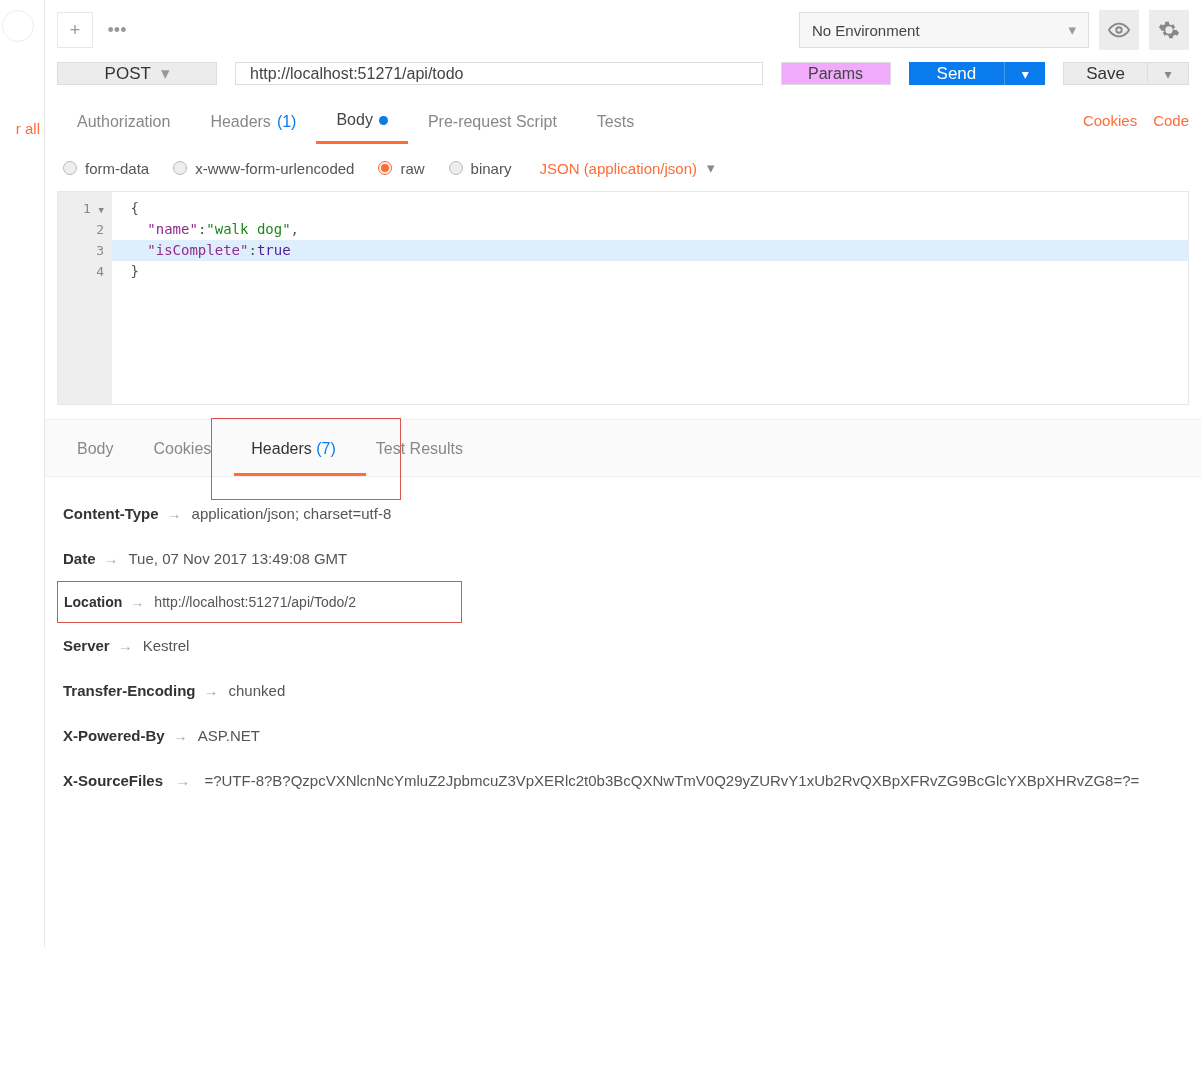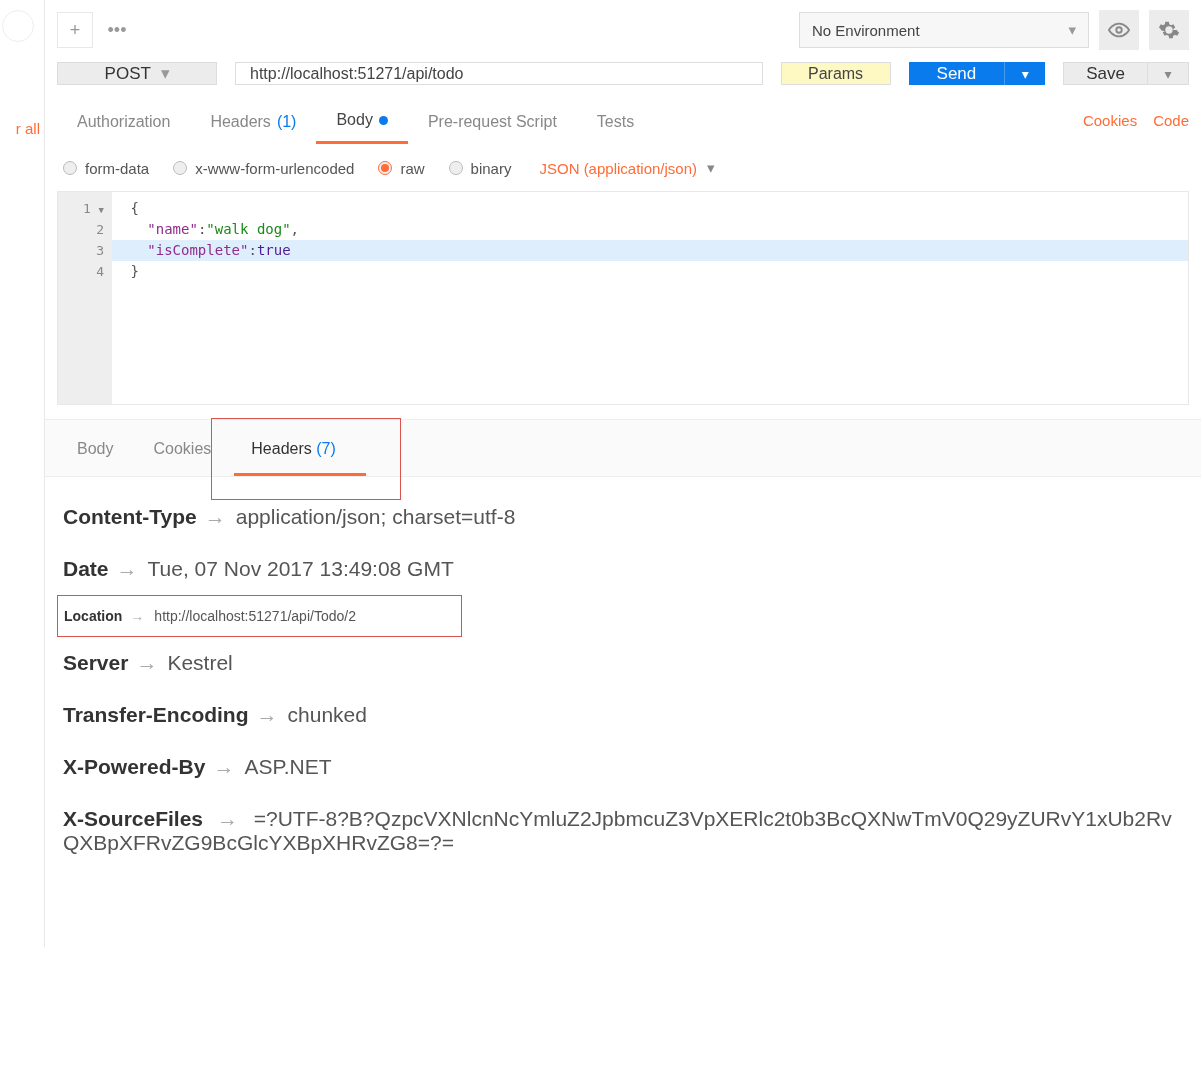--- a/index.html
+++ b/index.html
@@ -95,21 +95,21 @@
     .url-box {
       flex: 1;
       border: 1px solid #ddd;
       padding: 0 14px;
       display: flex; align-items: center;
       font-size: 16px; color: #444;
     }
     .params-btn {
       width: 110px;
       border: 1px solid #ddd;
-      background: #fef9c3;
+      background: #f0abfc;
       display: flex; align-items: center; justify-content: center;
       font-size: 16px; color: #444;
     }
     .send-group { display: flex; }
     .send-btn {
       background: #097bed; color: #fff;
       padding: 0 28px; font-size: 17px;
       display: flex; align-items: center;
       border-right: 1px solid rgba(255,255,255,0.25);
     }
@@ -216,21 +216,21 @@
       margin-left: auto; display: flex; gap: 22px;
       color: #888; font-size: 15px;
     }
     .resp-meta .val { color: #097bed; }
     .headers-list {
       padding: 14px 12px 40px 12px;
     }
     .hdr-row {
       display: flex; align-items: flex-start;
       padding: 14px 6px 14px 6px;
-      font-size: 21px;
+      font-size: 15px;
       flex-wrap: wrap;
     }
     .hdr-name { font-weight: 600; color: #333; margin-right: 6px; white-space: nowrap; }
     .hdr-arrow { color: #aaa; margin: 0 10px 0 2px; }
     .hdr-val { color: #555; word-break: break-all; }
     .loc-box {
       border: 1px solid #d9534f;
       padding: 12px 6px;
       margin: 0 0 0 0;
       display: flex;
@@ -355,20 +355,21 @@
     </div>
 
     <div class="response-section">
       <div class="resp-tabs">
         <div class="resp-tab-item">Body</div>
         <div class="resp-tab-item">Cookies</div>
         <div class="resp-tab-item active">
           <span>Headers</span>
           <span class="badge-count">(7)</span>
         </div>
+        <div class="resp-tab-item">Test Results</div>
         <div class="resp-tab-underline" style="left:189px; width:132px;"></div>
         <div class="red-box" style="left:166px; top:-2px; width:190px; height:82px;"></div>
       </div>
 
       <div class="headers-list">
         <div class="hdr-row">
           <span class="hdr-name">Content-Type</span>
           <span class="hdr-arrow">→</span>
           <span class="hdr-val">application/json; charset=utf-8</span>
         </div>

